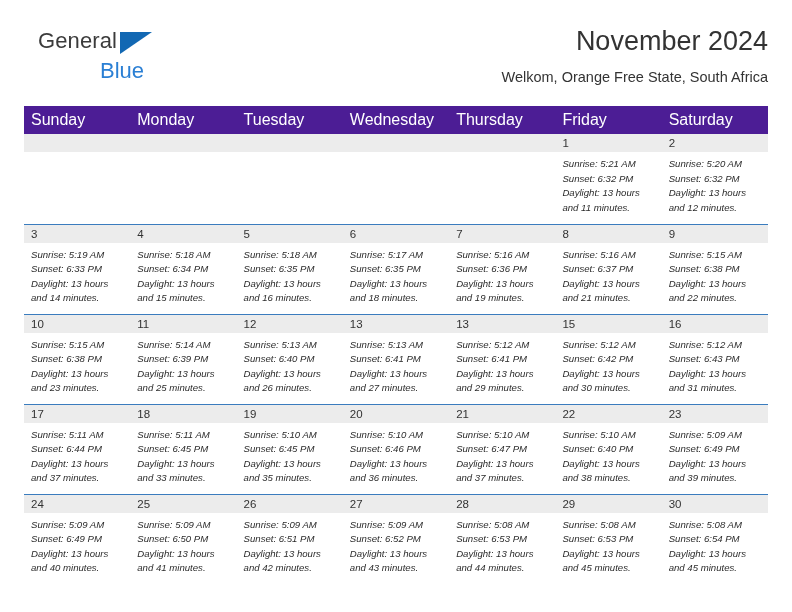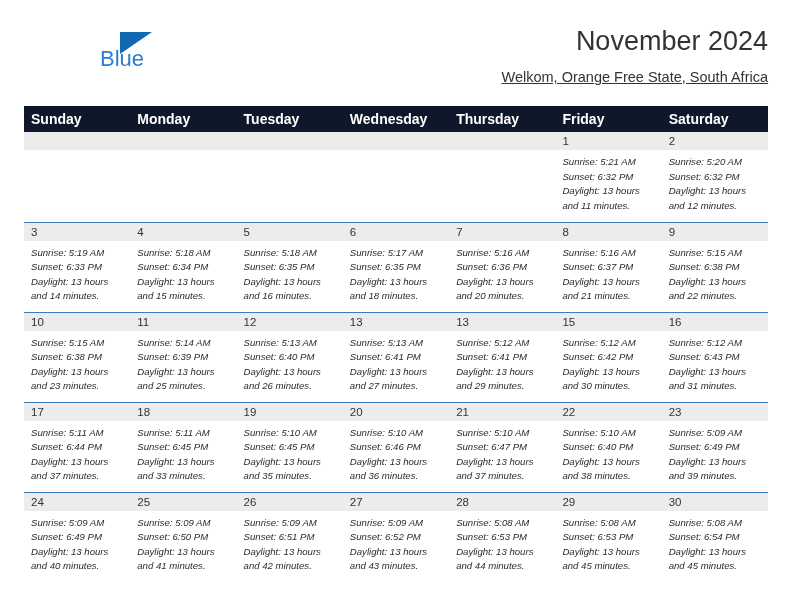--- a/index.html
+++ b/index.html
@@ -46,21 +46,21 @@
     left: 82px;
     top: 2px;
     width: 0;
     height: 0;
     border-left: 32px solid #1268b3;
     border-bottom: 22px solid transparent;
   }
   .logo-blue {
     position: absolute;
     left: 62px;
-    top: 18px;
+    top: 30px;
     font-size: 22px;
     color: #2a7fd4;
   }
 
   .title-block {
     position: absolute;
     right: 0;
     top: 26px;
     text-align: right;
   }
@@ -69,37 +69,36 @@
     color: #333333;
     font-weight: normal;
     line-height: 1.15;
     white-space: nowrap;
   }
   .cal-subtitle {
     margin-top: 12px;
     font-size: 14.5px;
     color: #333333;
     white-space: nowrap;
-    text-decoration: underline;
   }
 
   
   .calendar {
     position: absolute;
     left: 24px;
     top: 106px;
     width: 744px;
     border-collapse: collapse;
     table-layout: fixed;
   }
   .calendar th {
-    background: #0f172a;
+    background: #4c1d95;
     color: #ffffff;
-    font-size: 14px;
-    font-weight: bold;
+    font-size: 16px;
+    font-weight: normal;
     text-align: left;
     padding: 5px 0 5px 7px;
     height: 19px;
     box-sizing: border-box;
   }
   .calendar td {
     vertical-align: top;
     padding: 0;
     border-top: 1px solid #3a7cbe;
     height: 90px;
@@ -135,20 +134,21 @@
   }
 </style>
 </head>
 <body>
 
 <div class="page">
 
   <div class="masthead">
 
     <div class="logo">
+      <span class="logo-general">General</span>
       <span class="logo-tri"></span>
       <span class="logo-blue">Blue</span>
     </div>
 
     <div class="title-block">
       <div class="cal-title">November 2024</div>
       <div class="cal-subtitle">Welkom, Orange Free State, South Africa</div>
     </div>
 
   </div>
@@ -230,21 +230,21 @@
               <div>Sunrise: 5:17 AM</div>
               <div>Sunset: 6:35 PM</div>
               <div class="daylight">Daylight: 13 hours and 18 minutes.</div>
             </div>
           </td>
           <td>
             <div class="daynum">7</div>
             <div class="cell-body">
               <div>Sunrise: 5:16 AM</div>
               <div>Sunset: 6:36 PM</div>
-              <div class="daylight">Daylight: 13 hours and 20 minutes.</div>
+              <div class="daylight">Daylight: 13 hours and 19 minutes.</div>
             </div>
           </td>
           <td>
             <div class="daynum">8</div>
             <div class="cell-body">
               <div>Sunrise: 5:16 AM</div>
               <div>Sunset: 6:37 PM</div>
               <div class="daylight">Daylight: 13 hours and 21 minutes.</div>
             </div>
           </td>

